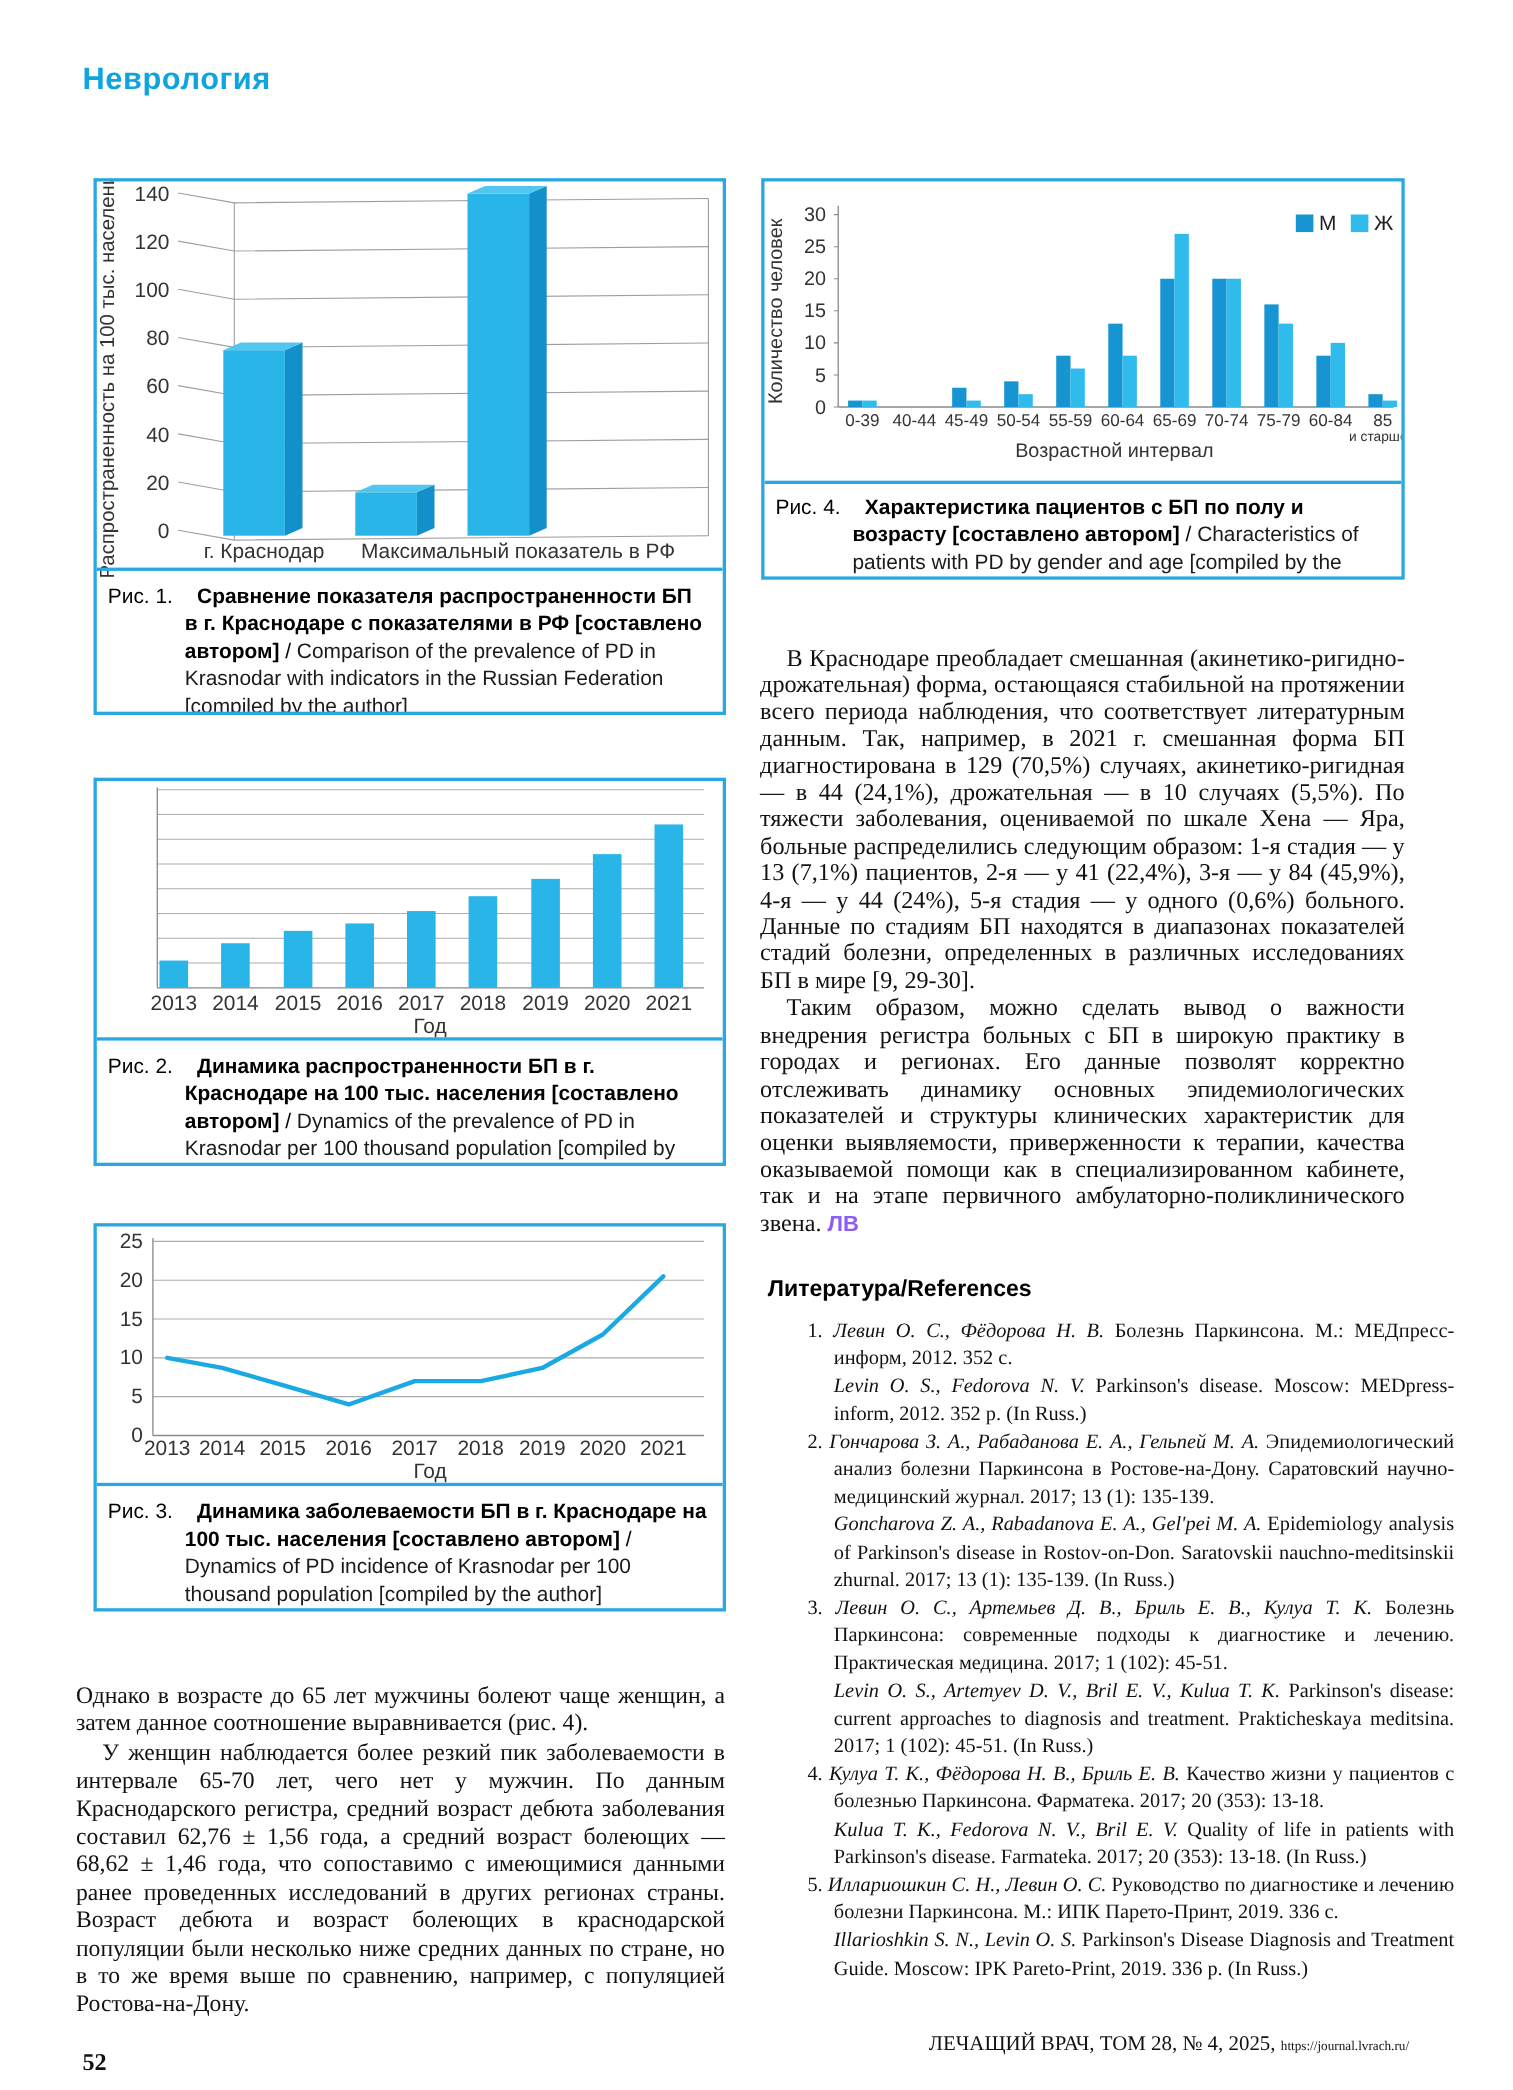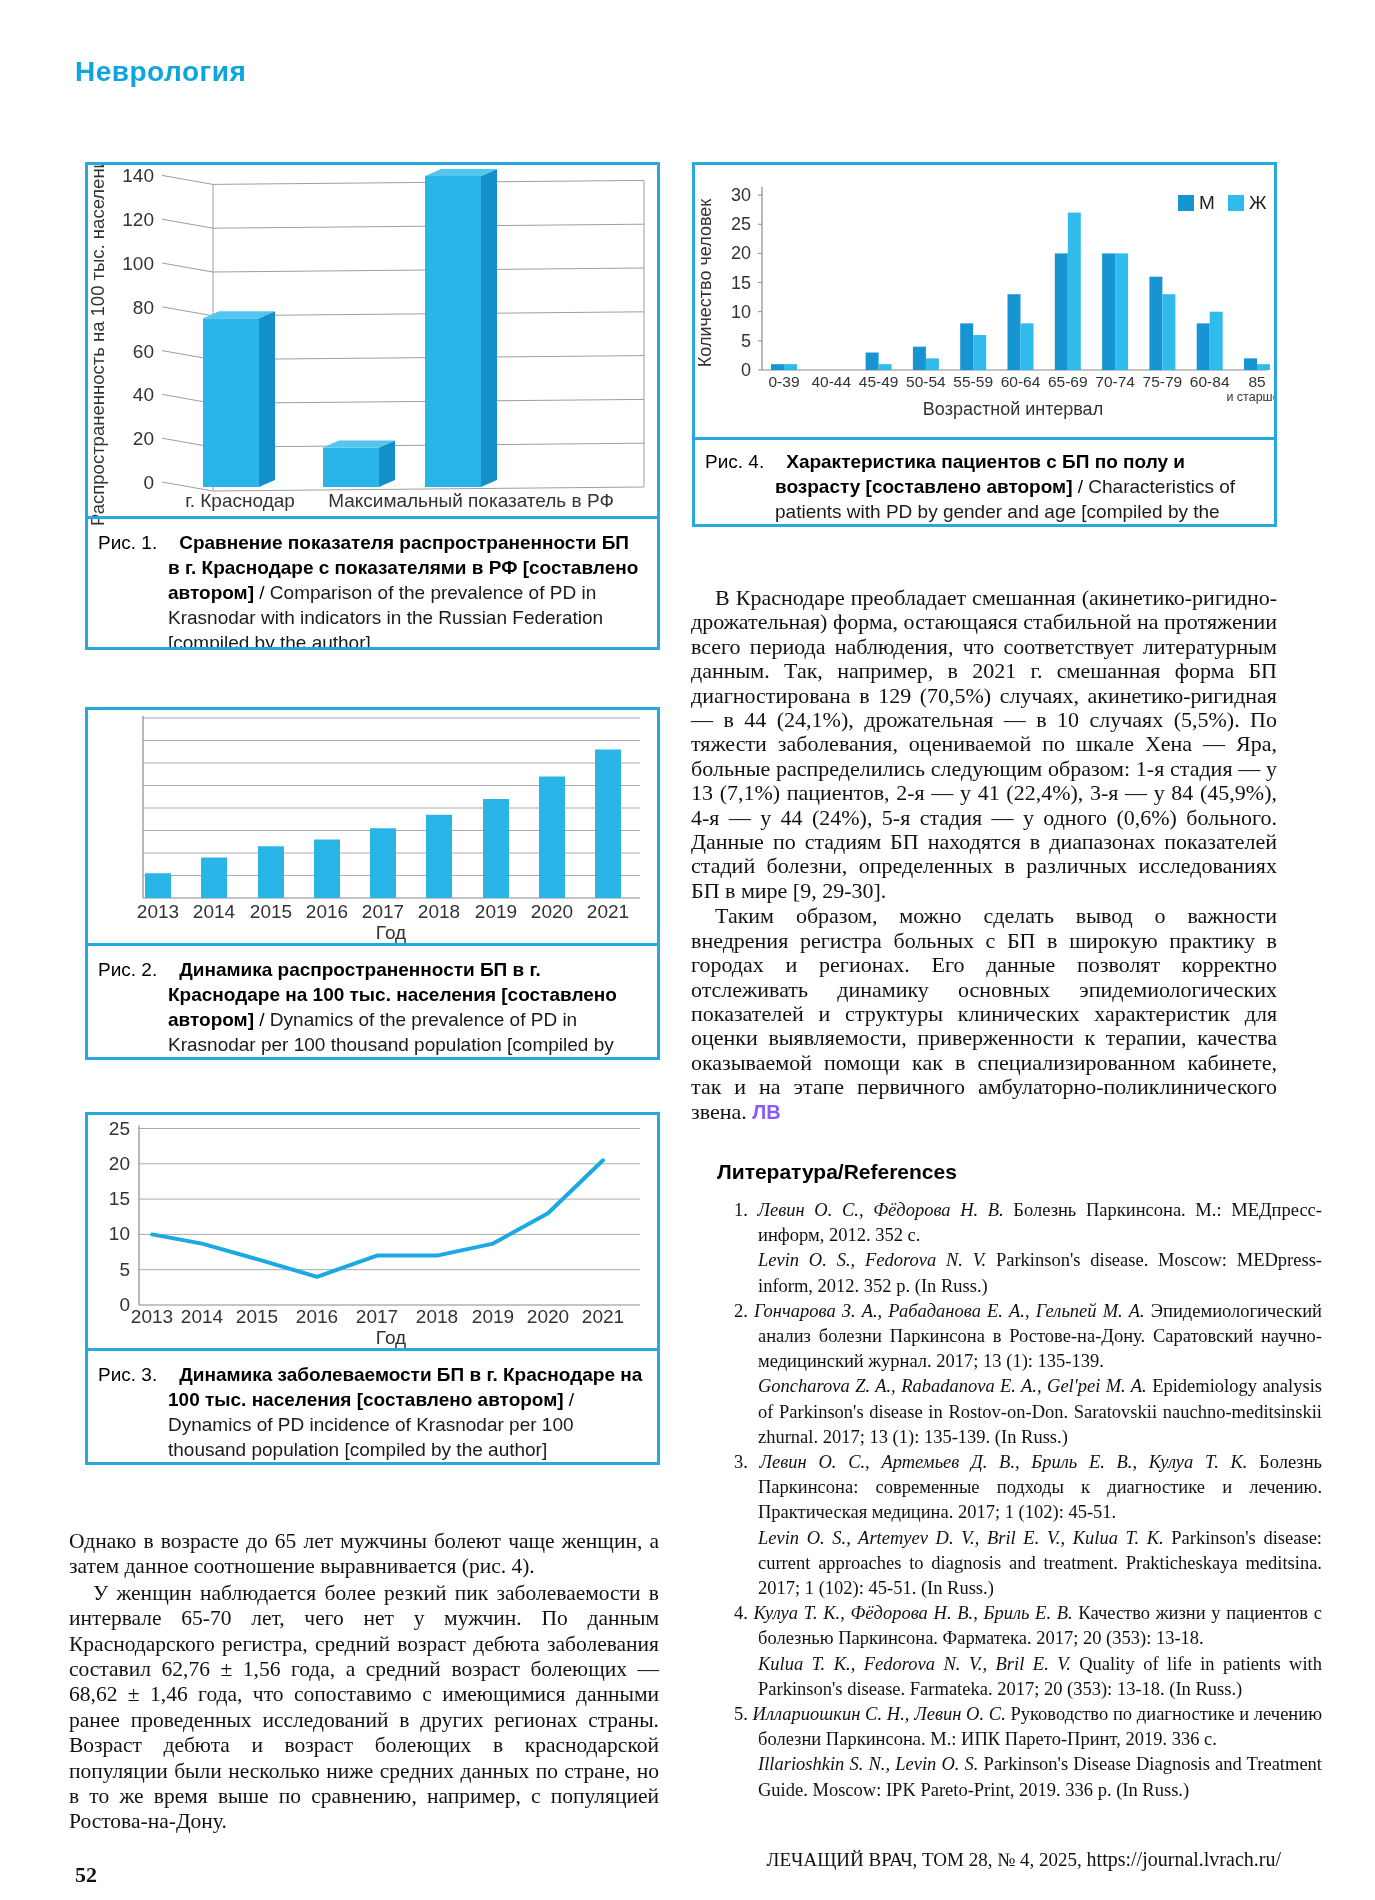--- a/index.html
+++ b/index.html
@@ -27,29 +27,29 @@
   .fig-caption .cap-en{color:#1a1a1a;}
   #fig4-box .fig-caption{padding-top:9px;}
 
   .body-serif{font-family:"Liberation Serif",serif;text-align:justify;}
   #left-text{position:absolute;left:68px;top:1528px;width:592px;font-size:21.5px;line-height:25.4px;}
   #right-text{position:absolute;left:690px;top:585px;width:588px;font-size:22px;line-height:24.4px;}
   #left-text p,#right-text p{margin:1px;}
   .indent{text-indent:24px;}
   .lv-mark{color:#8b5cf6;font-family:Liberation Sans, sans-serif;font-weight:bold;font-size:20px;}
 
-  #refs-heading{position:absolute;left:717px;top:1160px;font-size:21px;font-weight:bold;color:#000;}
+  #refs-heading{position:absolute;left:698px;top:1160px;font-size:21px;font-weight:bold;color:#000;}
   #refs{position:absolute;left:690px;top:1198px;width:588px;font-family:"Liberation Serif",serif;font-size:18.5px;line-height:25.2px;text-align:justify;margin-left:44px;}
   .ref-item{padding-left:24px;text-indent:-24px;}
   .ref-item i{font-style:italic;}
 
   .footer{position:absolute;left:0;top:1846px;width:1375px;height:30px;font-family:"Liberation Serif",serif;}
   .page-num{position:absolute;left:75px;top:16px;font-weight:bold;font-size:22px;}
   .footer-right{position:absolute;right:94px;top:2px;font-size:19px;white-space:nowrap;}
-  .footer-url{font-size:20px;color:#111;text-decoration:none;margin-top:35px;}
+  .footer-url{font-size:12px;color:#111;text-decoration:none;margin-top:35px;}
 </style>
 </head>
 <body>
 
 <div class="page">
 
   <div class="section-header">Неврология</div>
 
   <div id="fig1-box" class="figure-box">
     <div class="fig-chart" id="fig1-chart">

